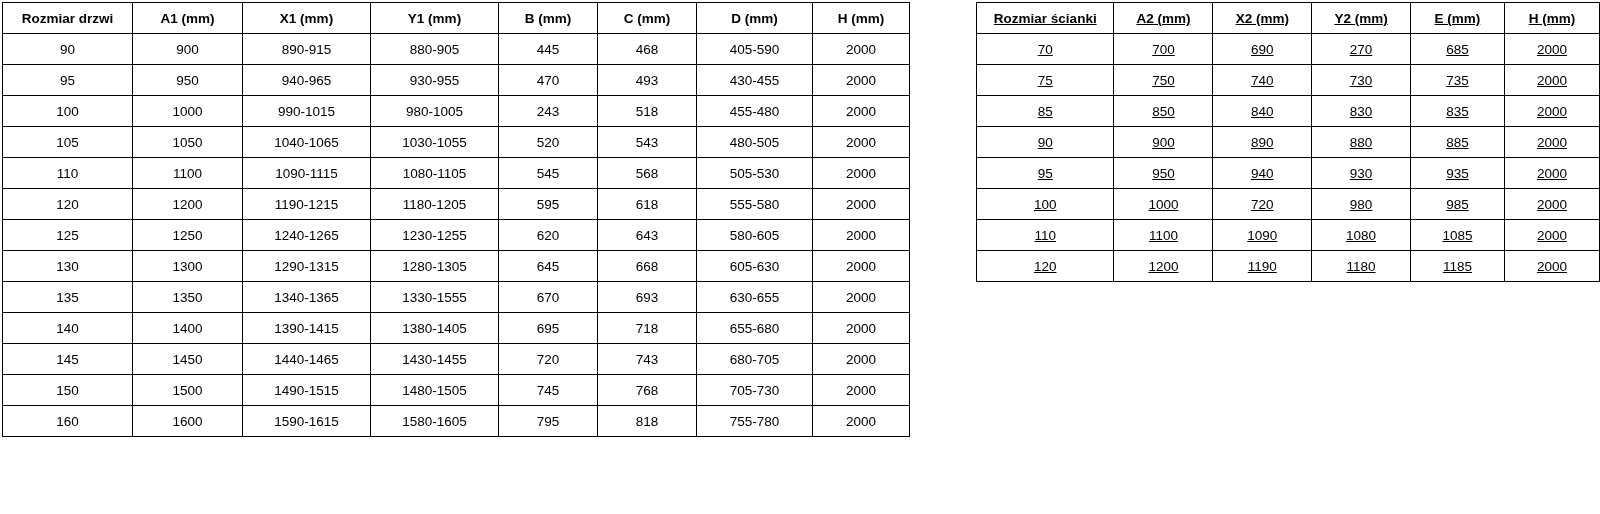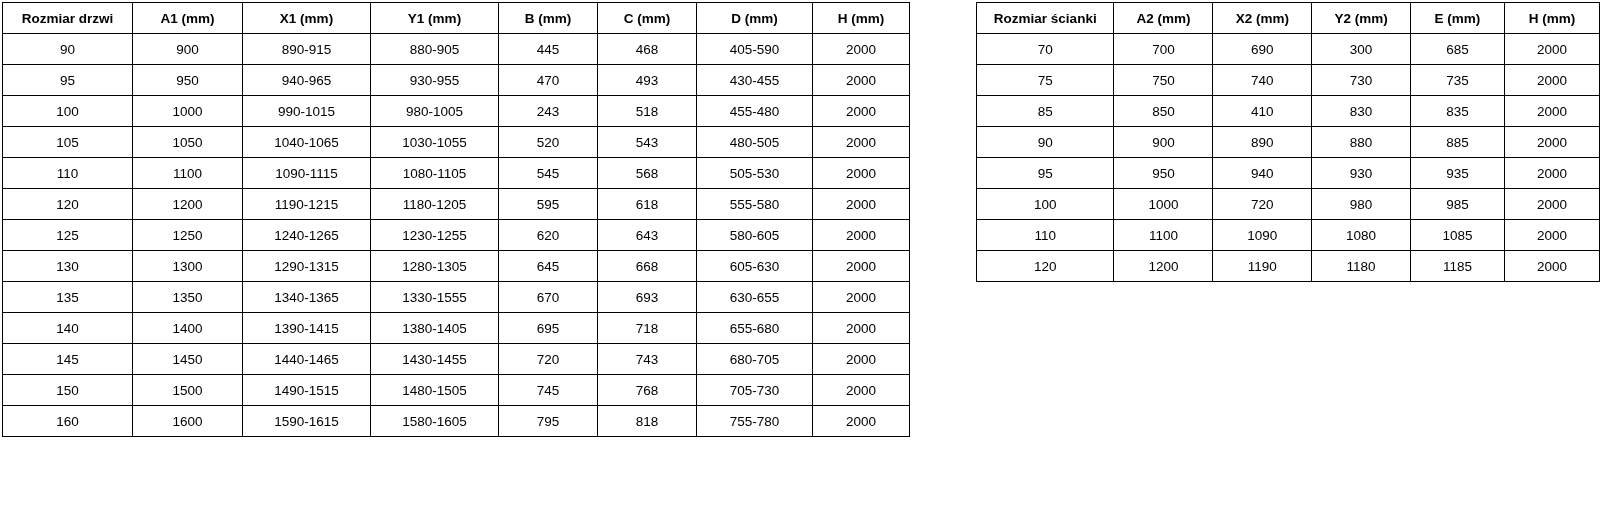--- a/index.html
+++ b/index.html
@@ -21,20 +21,21 @@
   }
   .table-wrap {
     position: absolute;
     top: 2px;
   }
   .table-wrap.left {
     left: 2px;
   }
   .table-wrap.right {
     left: 976px;
+    text-decoration: underline;
   }
   table {
     border-collapse: collapse;
     table-layout: fixed;
   }
   th, td {
     border: 1px solid #000000;
     text-align: center;
     vertical-align: middle;
     font-size: 13.5px;
@@ -248,36 +249,36 @@
             <th>Y2 (mm)</th>
             <th>E (mm)</th>
             <th>H (mm)</th>
           </tr>
       </thead>
       <tbody id="walls-body">
           <tr>
             <td>70</td>
             <td>700</td>
             <td>690</td>
-            <td>300</td>
+            <td>270</td>
             <td>685</td>
             <td>2000</td>
           </tr>
           <tr>
             <td>75</td>
             <td>750</td>
             <td>740</td>
             <td>730</td>
             <td>735</td>
             <td>2000</td>
           </tr>
           <tr>
             <td>85</td>
             <td>850</td>
-            <td>410</td>
+            <td>840</td>
             <td>830</td>
             <td>835</td>
             <td>2000</td>
           </tr>
           <tr>
             <td>90</td>
             <td>900</td>
             <td>890</td>
             <td>880</td>
             <td>885</td>

